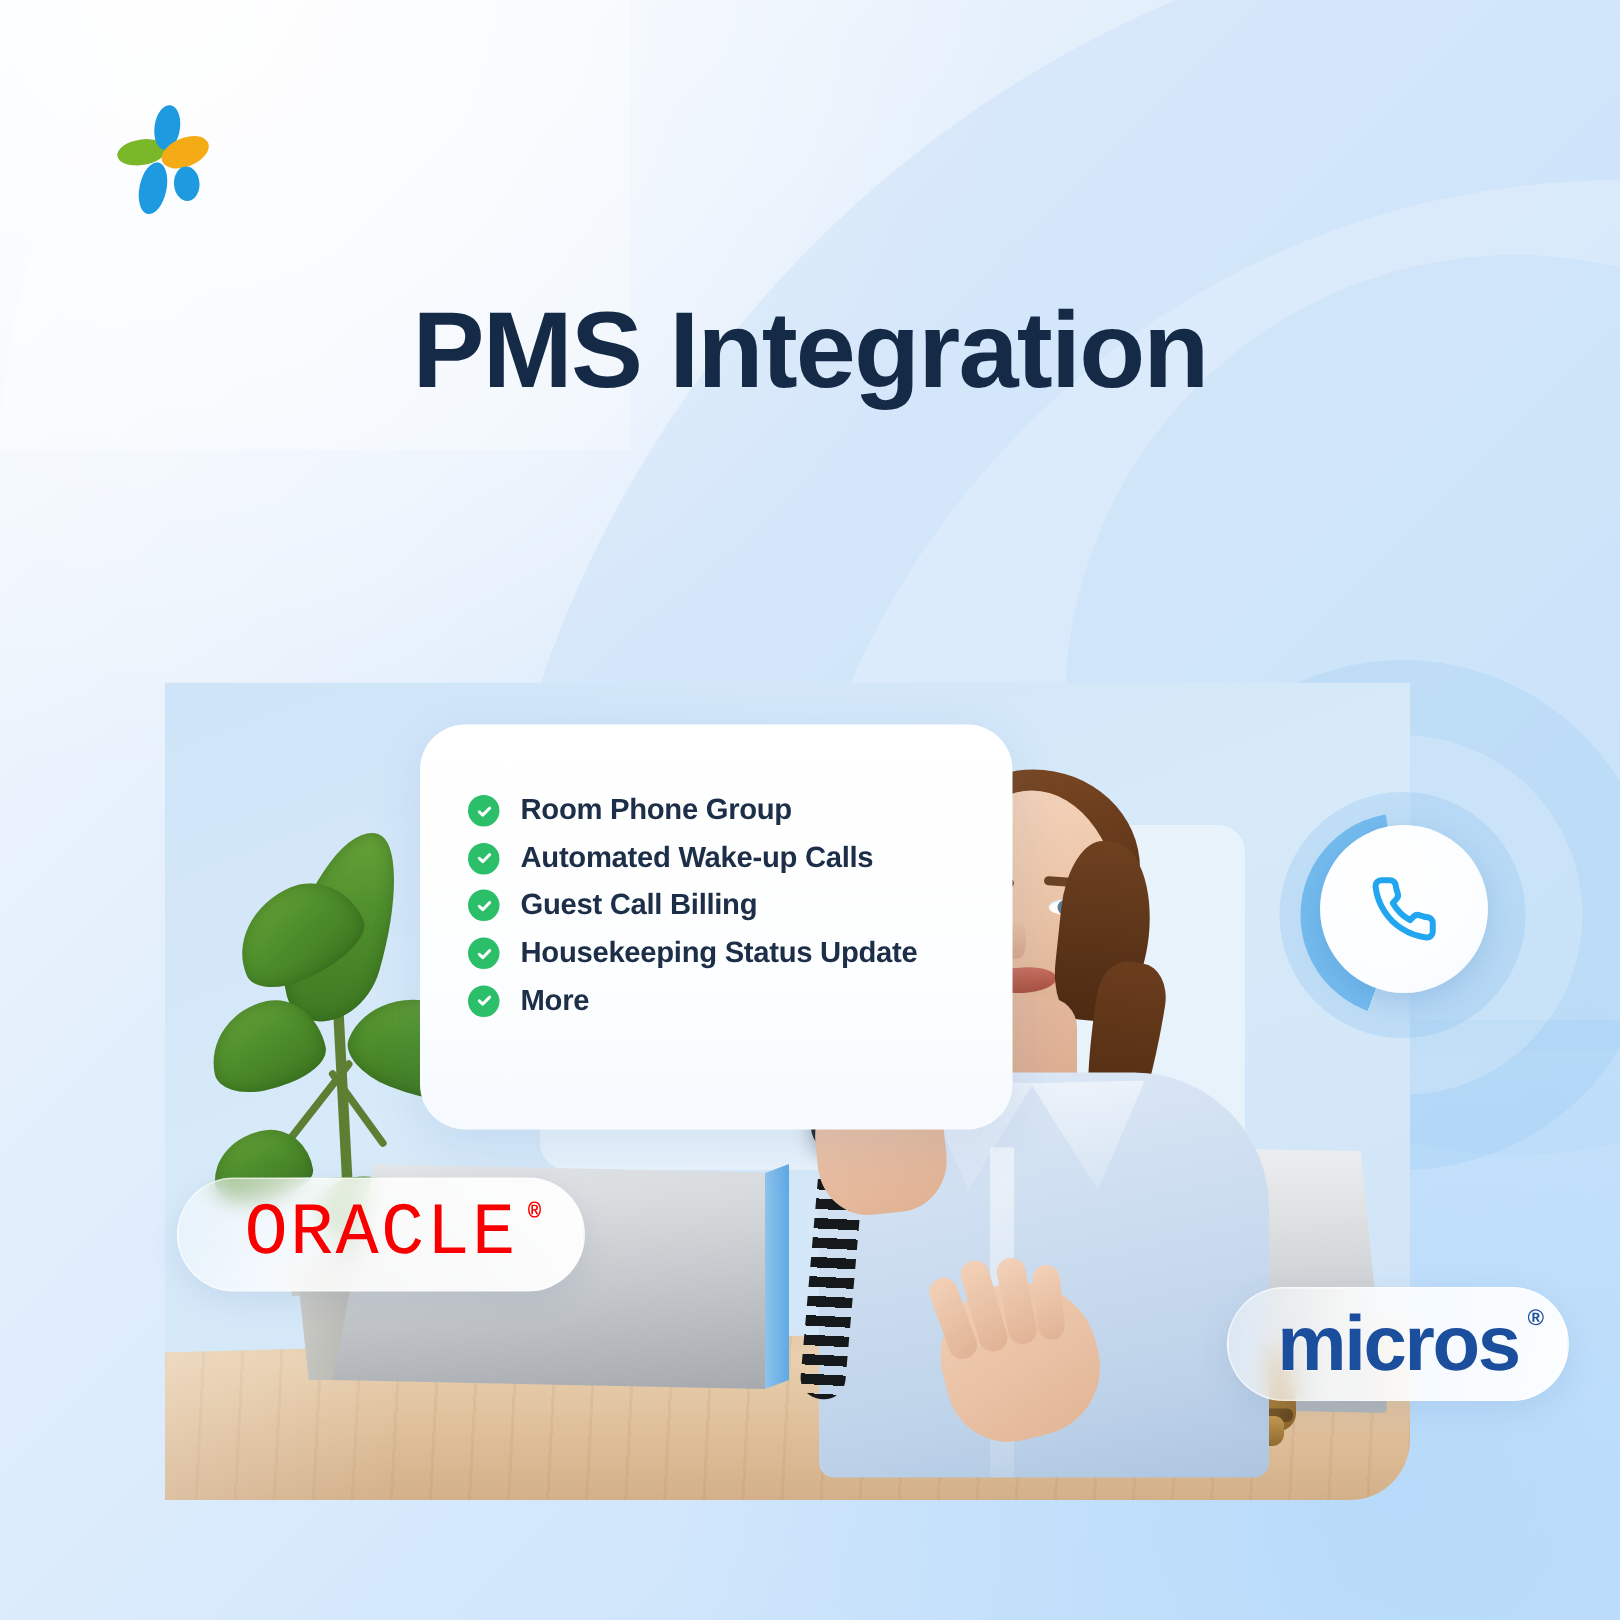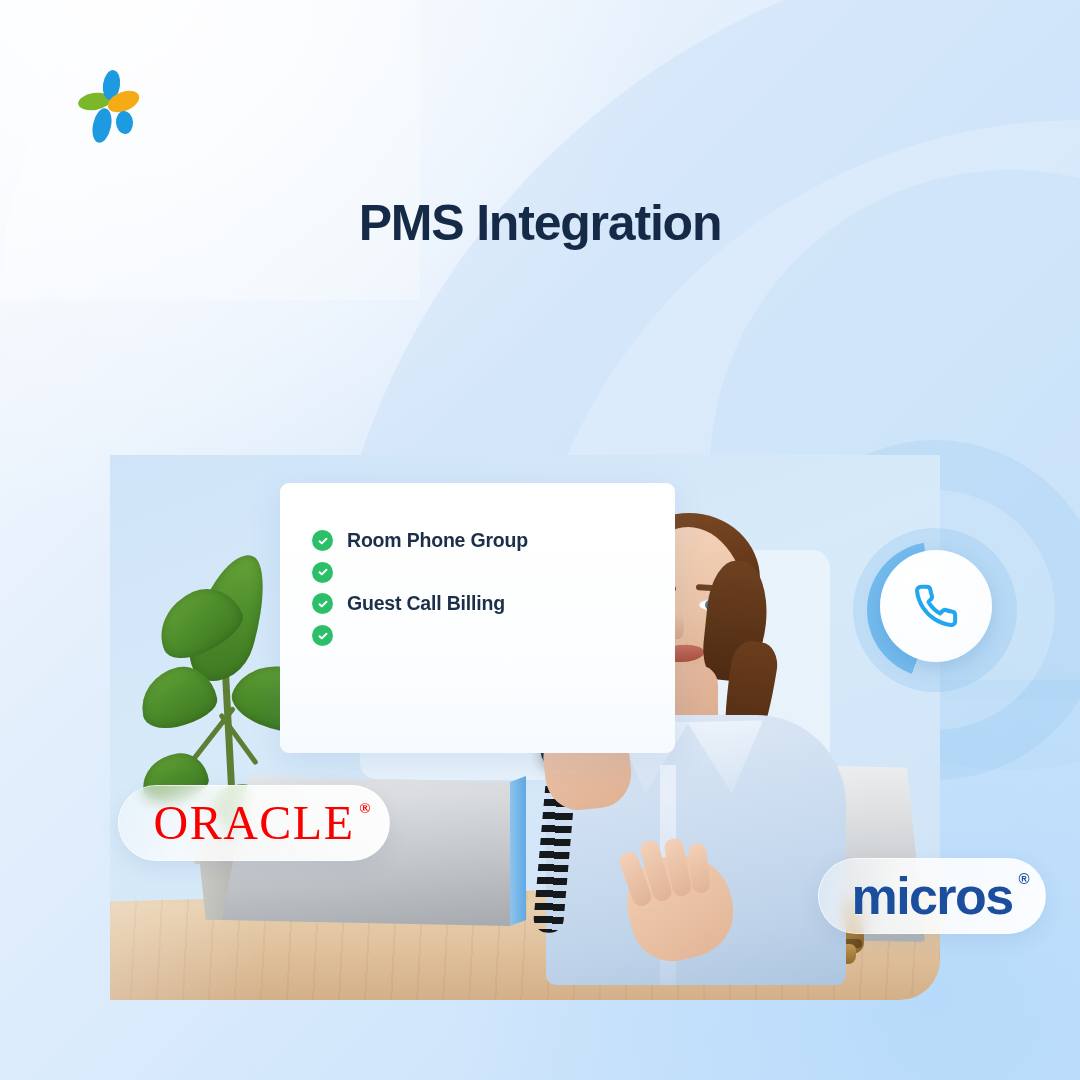--- a/index.html
+++ b/index.html
@@ -71,21 +71,21 @@
     color: #3A4349;
     line-height: 1;
     white-space: nowrap;
   }
 
   
   .headline {
     position: absolute;
     left: 0; right: 0; top: 196px;
     text-align: center;
-    font-size: 50px;
+    font-size: 72px;
     font-weight: 700;
     letter-spacing: -1.2px;
     color: #152A46;
     line-height: 1.08;
   }
   .subhead {
     position: absolute;
     left: 0; right: 0; top: 308px;
     text-align: center;
     font-size: 30.5px;
@@ -346,21 +346,21 @@
     background: linear-gradient(105deg, rgba(255,255,255,.40) 0%, rgba(255,255,255,.82) 34%, rgba(255,255,255,.94) 100%);
     backdrop-filter: blur(7px);
     -webkit-backdrop-filter: blur(7px);
     border: 1px solid rgba(255,255,255,.55);
     box-shadow: 0 6px 20px rgba(70,110,160,.12);
   }
   .pill-oracle { left: 118px; top: 785px; width: 272px; height: 76px; }
   .pill-micros { left: 818px; top: 858px; width: 228px; height: 76px; text-align: center; }
 
   .oracle-word {
-    font-family: Liberation Serif, serif;
+    font-family: Liberation Mono, monospace;
     font-size: 48px; font-weight: 400;
     letter-spacing: 1.5px;
     color: #F80000;
     line-height: 1;
     position: relative;
     transform: scaleY(1.02);
   }
   .oracle-reg {
     position: absolute; right: -16px; top: 2px;
     font-size: 15px; font-weight: 700; color: #F80000; letter-spacing: 0;
@@ -374,21 +374,21 @@
     position: absolute; right: -17px; top: 1px;
     font-size: 15px; font-weight: 700; color: #1C4E9E; letter-spacing: 0;
   }
 
   
   .feature-card {
     position: absolute;
     left: 280px; top: 483px;
     width: 395px; height: 270px;
     background: linear-gradient(180deg,#ffffff 0%, #fdfeff 60%, #f6fafe 100%);
-    border-radius: 9px;
+    border-radius: 30px;
     box-shadow: 0 10px 34px rgba(60,110,170,.12);
     padding: 42px 0 12px 32px;
   }
   .feature-list { list-style: none; }
   .feature-item {
     display: flex; align-items: center;
     gap: 14px;
     height: 31.6px;
     margin-bottom: 0;
   }
@@ -539,35 +539,45 @@
             </svg>
         </span>
         <span class="feature-label">Room Phone Group</span>
       </li>
       <li class="feature-item">
         <span class="check">
           <svg viewBox="0 0 16 16" fill="none" stroke="#ffffff" stroke-width="2.6" stroke-linecap="round" stroke-linejoin="round">
               <path d="M3.4 8.3 6.4 11.2 12.6 5"></path>
             </svg>
         </span>
+        <span class="feature-label">Automated Wake-up Calls</span>
       </li>
       <li class="feature-item">
         <span class="check">
           <svg viewBox="0 0 16 16" fill="none" stroke="#ffffff" stroke-width="2.6" stroke-linecap="round" stroke-linejoin="round">
               <path d="M3.4 8.3 6.4 11.2 12.6 5"></path>
             </svg>
         </span>
         <span class="feature-label">Guest Call Billing</span>
       </li>
       <li class="feature-item">
         <span class="check">
           <svg viewBox="0 0 16 16" fill="none" stroke="#ffffff" stroke-width="2.6" stroke-linecap="round" stroke-linejoin="round">
               <path d="M3.4 8.3 6.4 11.2 12.6 5"></path>
             </svg>
         </span>
+        <span class="feature-label">Housekeeping Status Update</span>
+      </li>
+      <li class="feature-item">
+        <span class="check">
+          <svg viewBox="0 0 16 16" fill="none" stroke="#ffffff" stroke-width="2.6" stroke-linecap="round" stroke-linejoin="round">
+              <path d="M3.4 8.3 6.4 11.2 12.6 5"></path>
+            </svg>
+        </span>
+        <span class="feature-label">More</span>
       </li>
     </ul>
   </div>
 
   <div class="pill pill-oracle">
     <span class="oracle-word">
       <span>ORACLE</span>
       <span class="oracle-reg">®</span>
     </span>
   </div>

